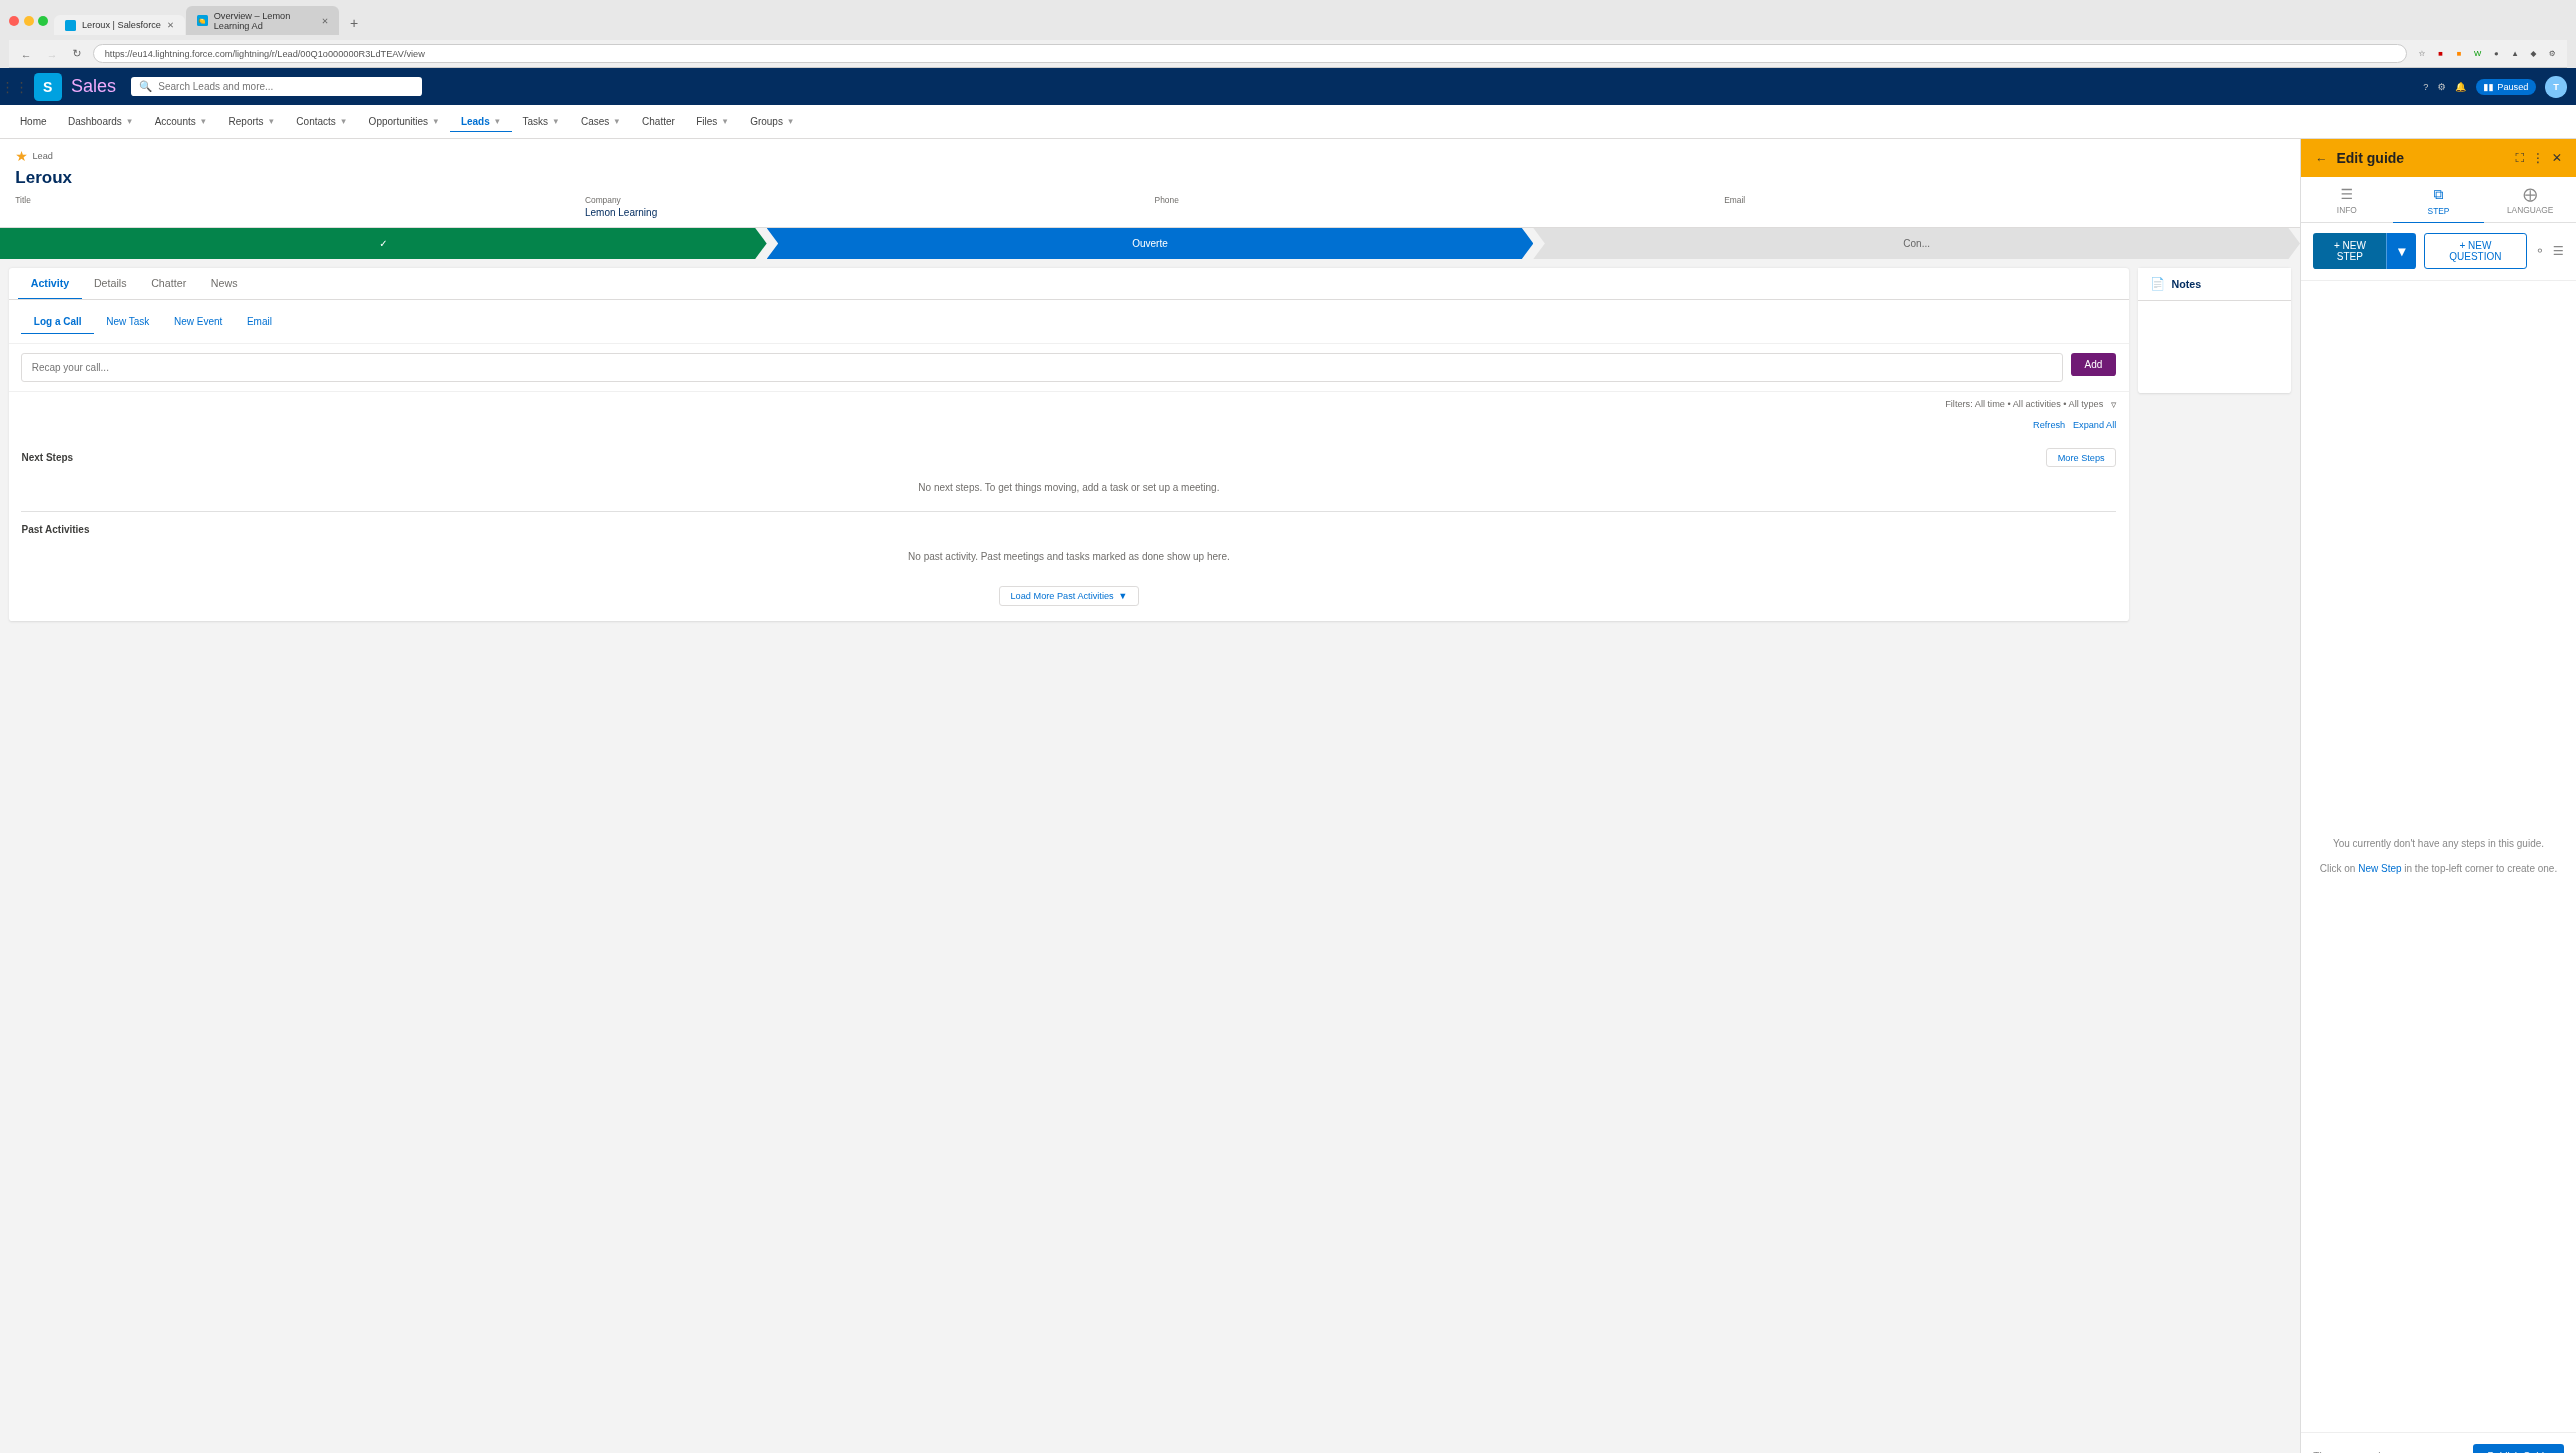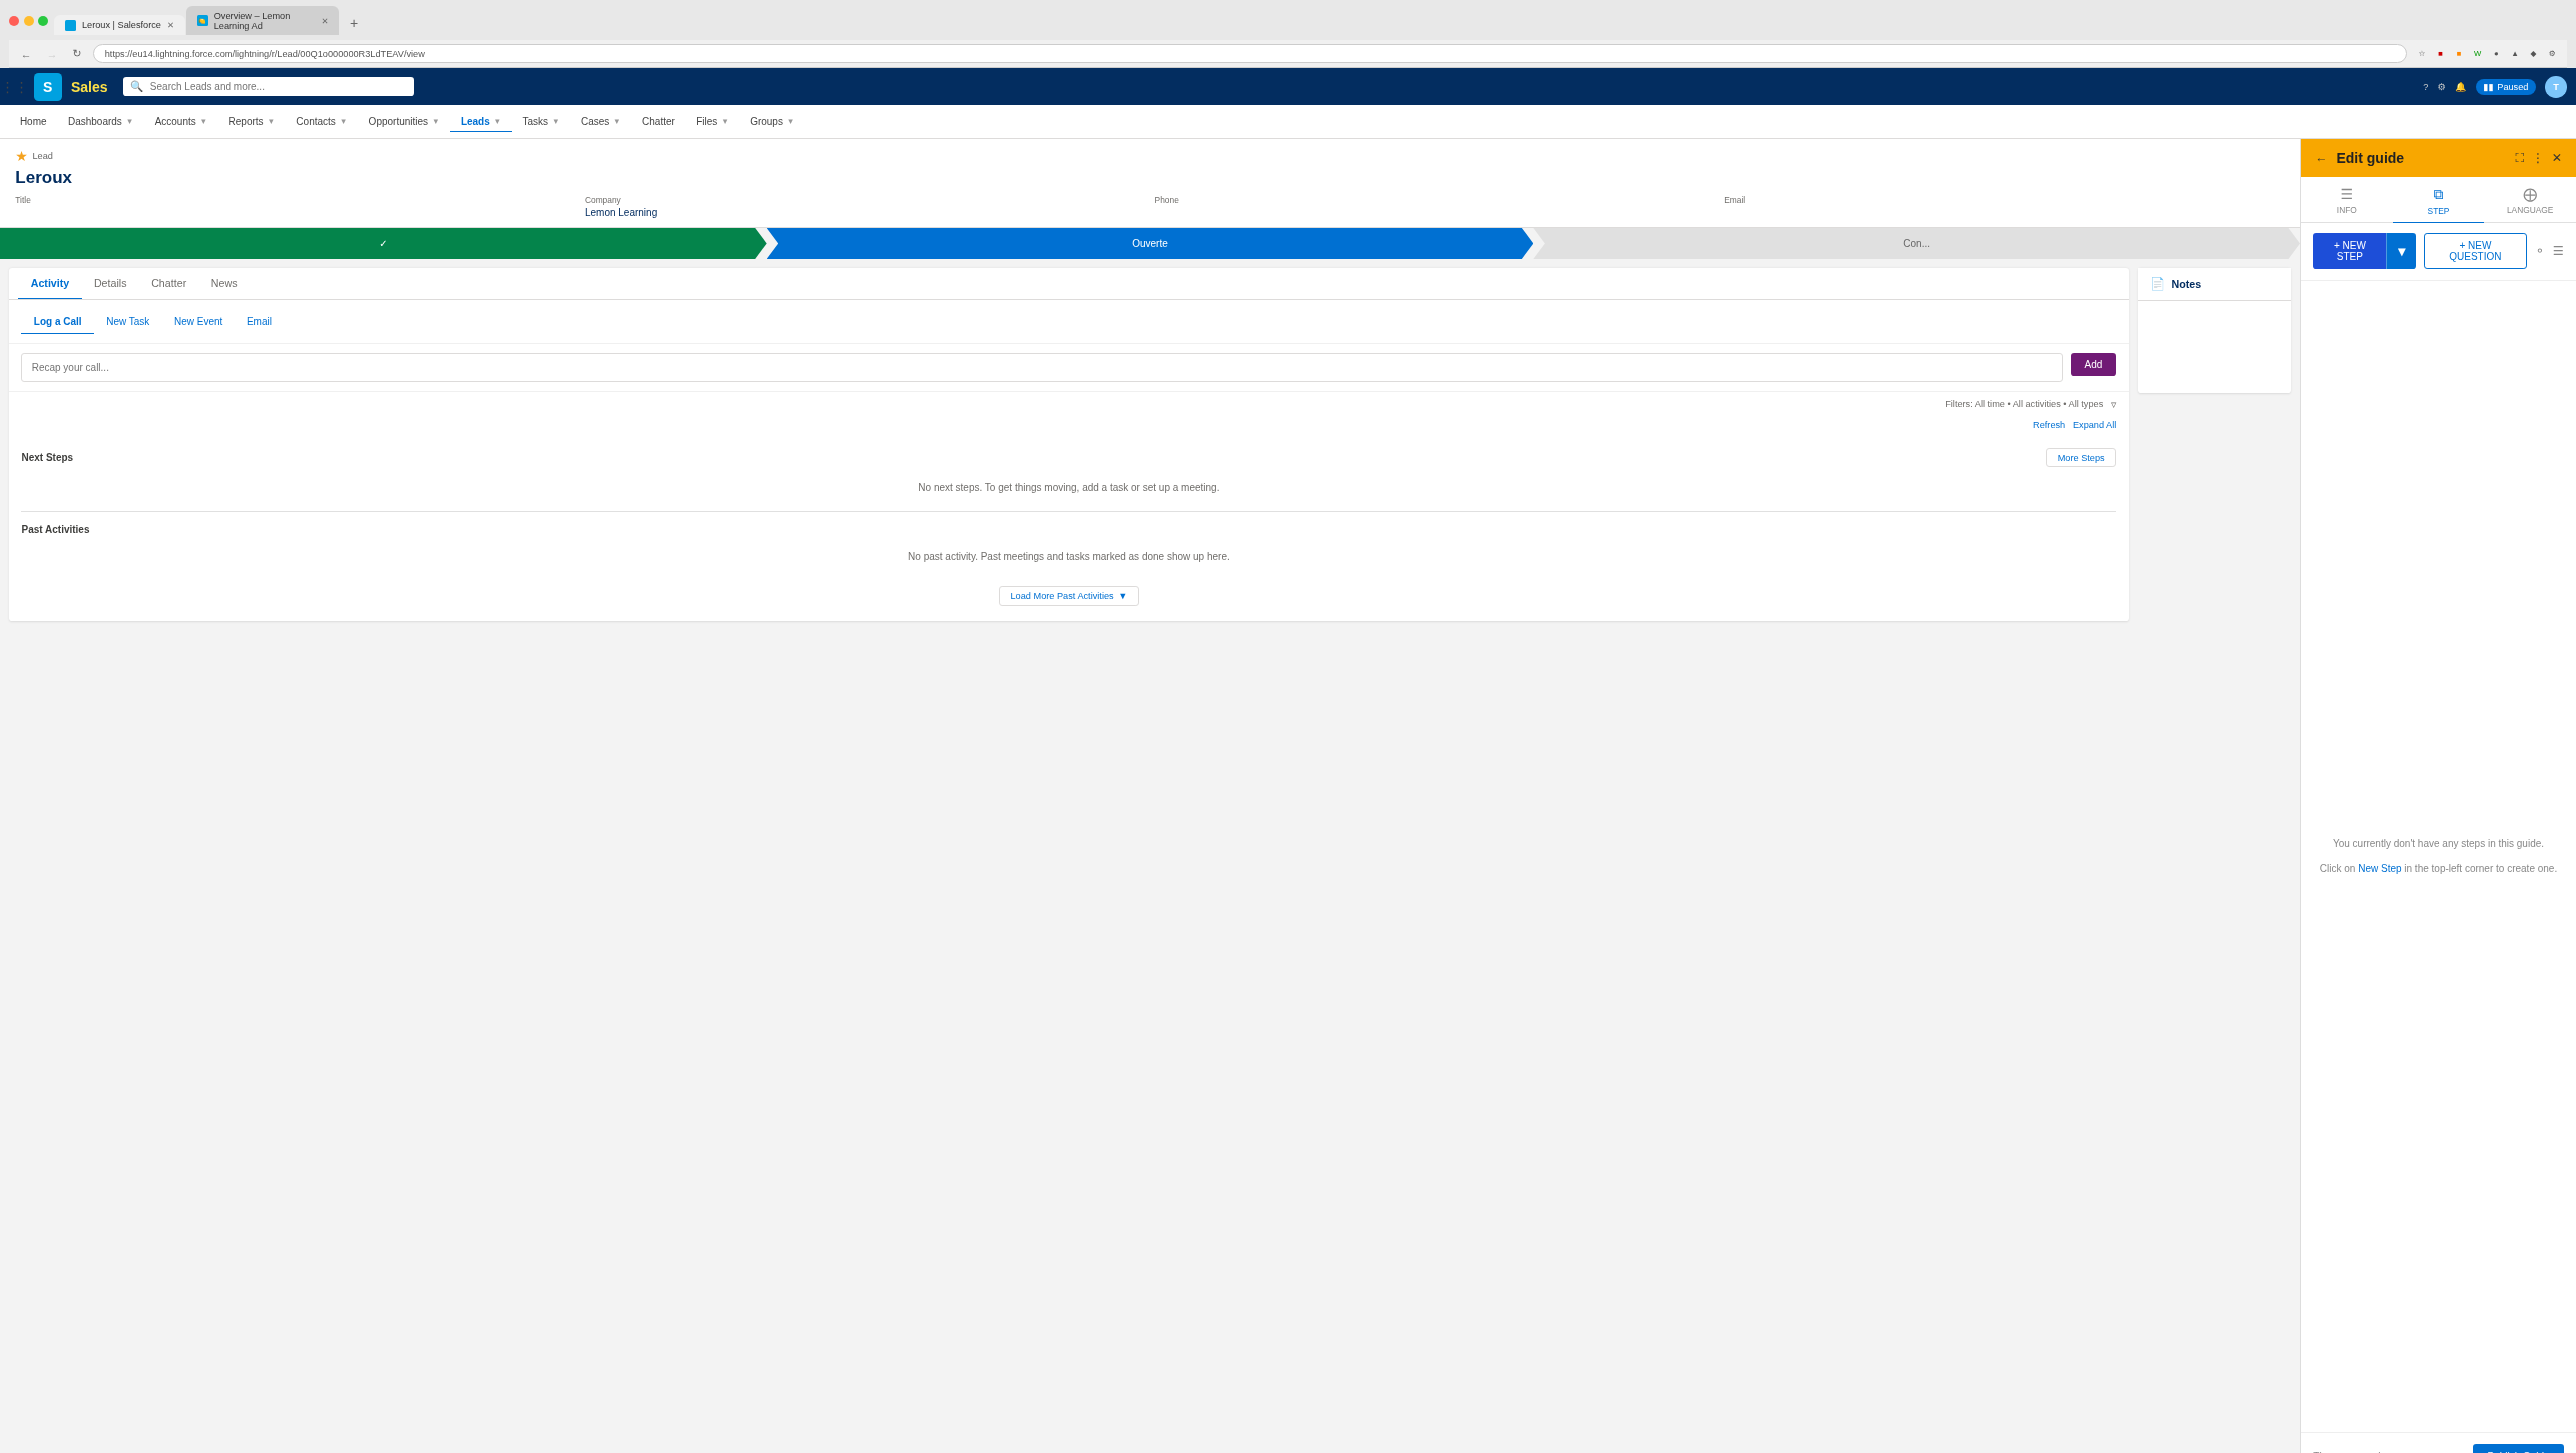--- a/index.html
+++ b/index.html
@@ -25,21 +25,21 @@
     .nav-btn:disabled { color: #ccc; }
     .url-bar { flex: 1; background: white; border: 0.8px solid #ccc; border-radius: 15.3px; padding: 3.1px 10.7px; font-size: 9.2px; color: #333; display: flex; align-items: center; }
     .url-text { color: #555; font-size: 9.2px; }
     .address-actions { display: flex; gap: 4.6px; align-items: center; }
     .addr-icon { width: 14px; height: 14px; border-radius: 50%; display: flex; align-items: center; justify-content: center; font-size: 7.7px; cursor: pointer; color: #555; }
 
     
     .sf-header { background: #032d60; display: flex; align-items: center; gap: 0; height: 37px; padding: 0 9.2px; }
     .sf-logo { width: 28px; height: 28px; background: #00a1e0; border-radius: 4.6px; display: flex; align-items: center; justify-content: center; margin-right: 9.2px; }
     .sf-logo-text { color: white; font-weight: bold; font-size: 14px; }
-    .sf-app-name { color: #fde047; font-size: 14px; font-weight: 700; margin-right: 15.3px; }
+    .sf-app-name { color: #f0abfc; font-size: 18px; font-weight: 400; margin-right: 15.3px; }
     .sf-search-area { display: flex; align-items: center; background: white; border-radius: 3.1px; padding: 3.1px 7.7px; gap: 6.1px; width: 291px; }
     .sf-search-input { border: none; outline: none; font-size: 10px; width: 100%; color: #333; }
     .search-icon { color: #666; font-size: 10.7px; }
     .sf-header-right { margin-left: auto; display: flex; align-items: center; gap: 9.2px; color: white; font-size: 10px; }
     .header-btn { color: #ccc; font-size: 9.2px; cursor: pointer; }
     .pause-badge { background: #0070d2; color: white; padding: 2.3px 7.7px; border-radius: 9.2px; font-size: 9.2px; display: flex; align-items: center; gap: 3.8px; }
     .avatar { width: 21.5px; height: 21.5px; background: #7dc6fb; border-radius: 50%; display: flex; align-items: center; justify-content: center; color: white; font-size: 9.2px; font-weight: bold; }
 
     
     .sf-nav { background: white; display: flex; align-items: center; height: 34px; padding: 0 9.2px; border-bottom: 0.8px solid #dddbda; overflow: hidden; }
@@ -114,21 +114,21 @@
     .panel-icon-btn { background: none; border: none; cursor: pointer; color: #333; font-size: 12.3px; }
 
     
     .panel-tabs { display: flex; border-bottom: 1.5px solid #e0e0e0; }
     .panel-tab { flex: 1; display: flex; flex-direction: column; align-items: center; padding: 9.2px 4.6px 6.1px; cursor: pointer; color: #888; font-size: 8.4px; gap: 3.1px; border-bottom: 1.5px solid transparent; margin-bottom: -1.5px; }
     .panel-tab.active { color: #0070d2; border-bottom-color: #0070d2; }
     .panel-tab-icon { font-size: 14px; }
 
     
     .panel-actions { display: flex; gap: 7.7px; padding: 10.7px 12.3px; border-bottom: 0.8px solid #eee; }
-    .new-step-btn { background: #1d4ed8; color: white; border: none; padding: 6.1px 10.7px; border-radius: 3.1px; font-size: 10px; cursor: pointer; display: flex; align-items: center; gap: 4.6px; }
+    .new-step-btn { background: #0369a1; color: white; border: none; padding: 6.1px 10.7px; border-radius: 3.1px; font-size: 10px; cursor: pointer; display: flex; align-items: center; gap: 4.6px; }
     .new-step-dropdown { background: #0070d2; color: white; border: none; padding: 6.1px 7.7px; border-radius: 0 3.1px 3.1px 0; cursor: pointer; border-left: 0.8px solid rgba(255,255,255,0.3); }
     .new-question-btn { background: white; color: #0070d2; border: 1.5px solid #0070d2; padding: 6.1px 10.7px; border-radius: 3.1px; font-size: 10px; cursor: pointer; display: flex; align-items: center; gap: 4.6px; }
     .btn-group { display: flex; }
 
     
     .panel-right-icons { display: flex; gap: 7.7px; margin-left: auto; align-items: center; }
     .panel-right-icon { color: #888; font-size: 12.3px; cursor: pointer; }
 
     
     .panel-empty { flex: 1; display: flex; flex-direction: column; align-items: center; justify-content: center; padding: 23px 18.4px; text-align: center; color: #888; font-size: 10px; line-height: 1.6; }

